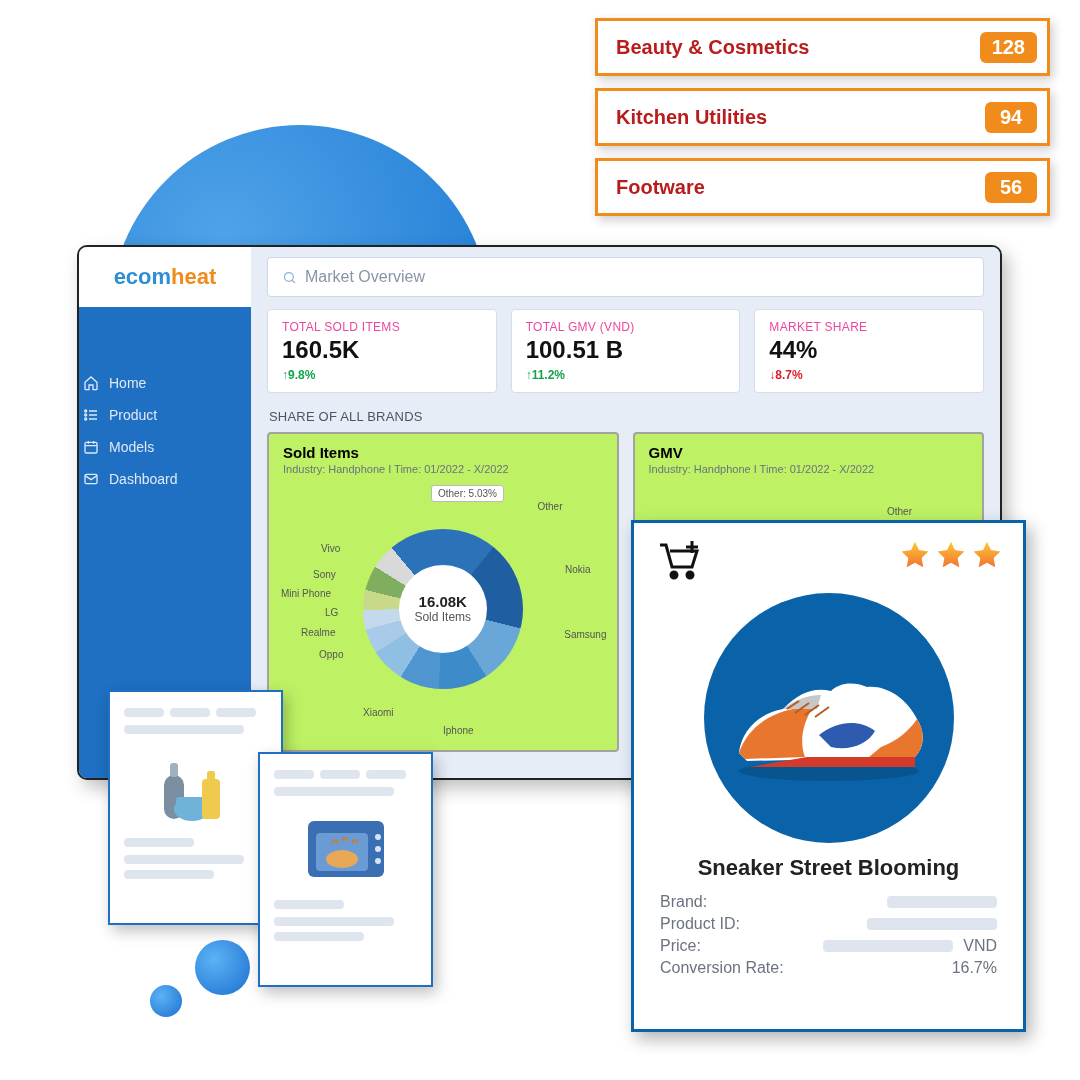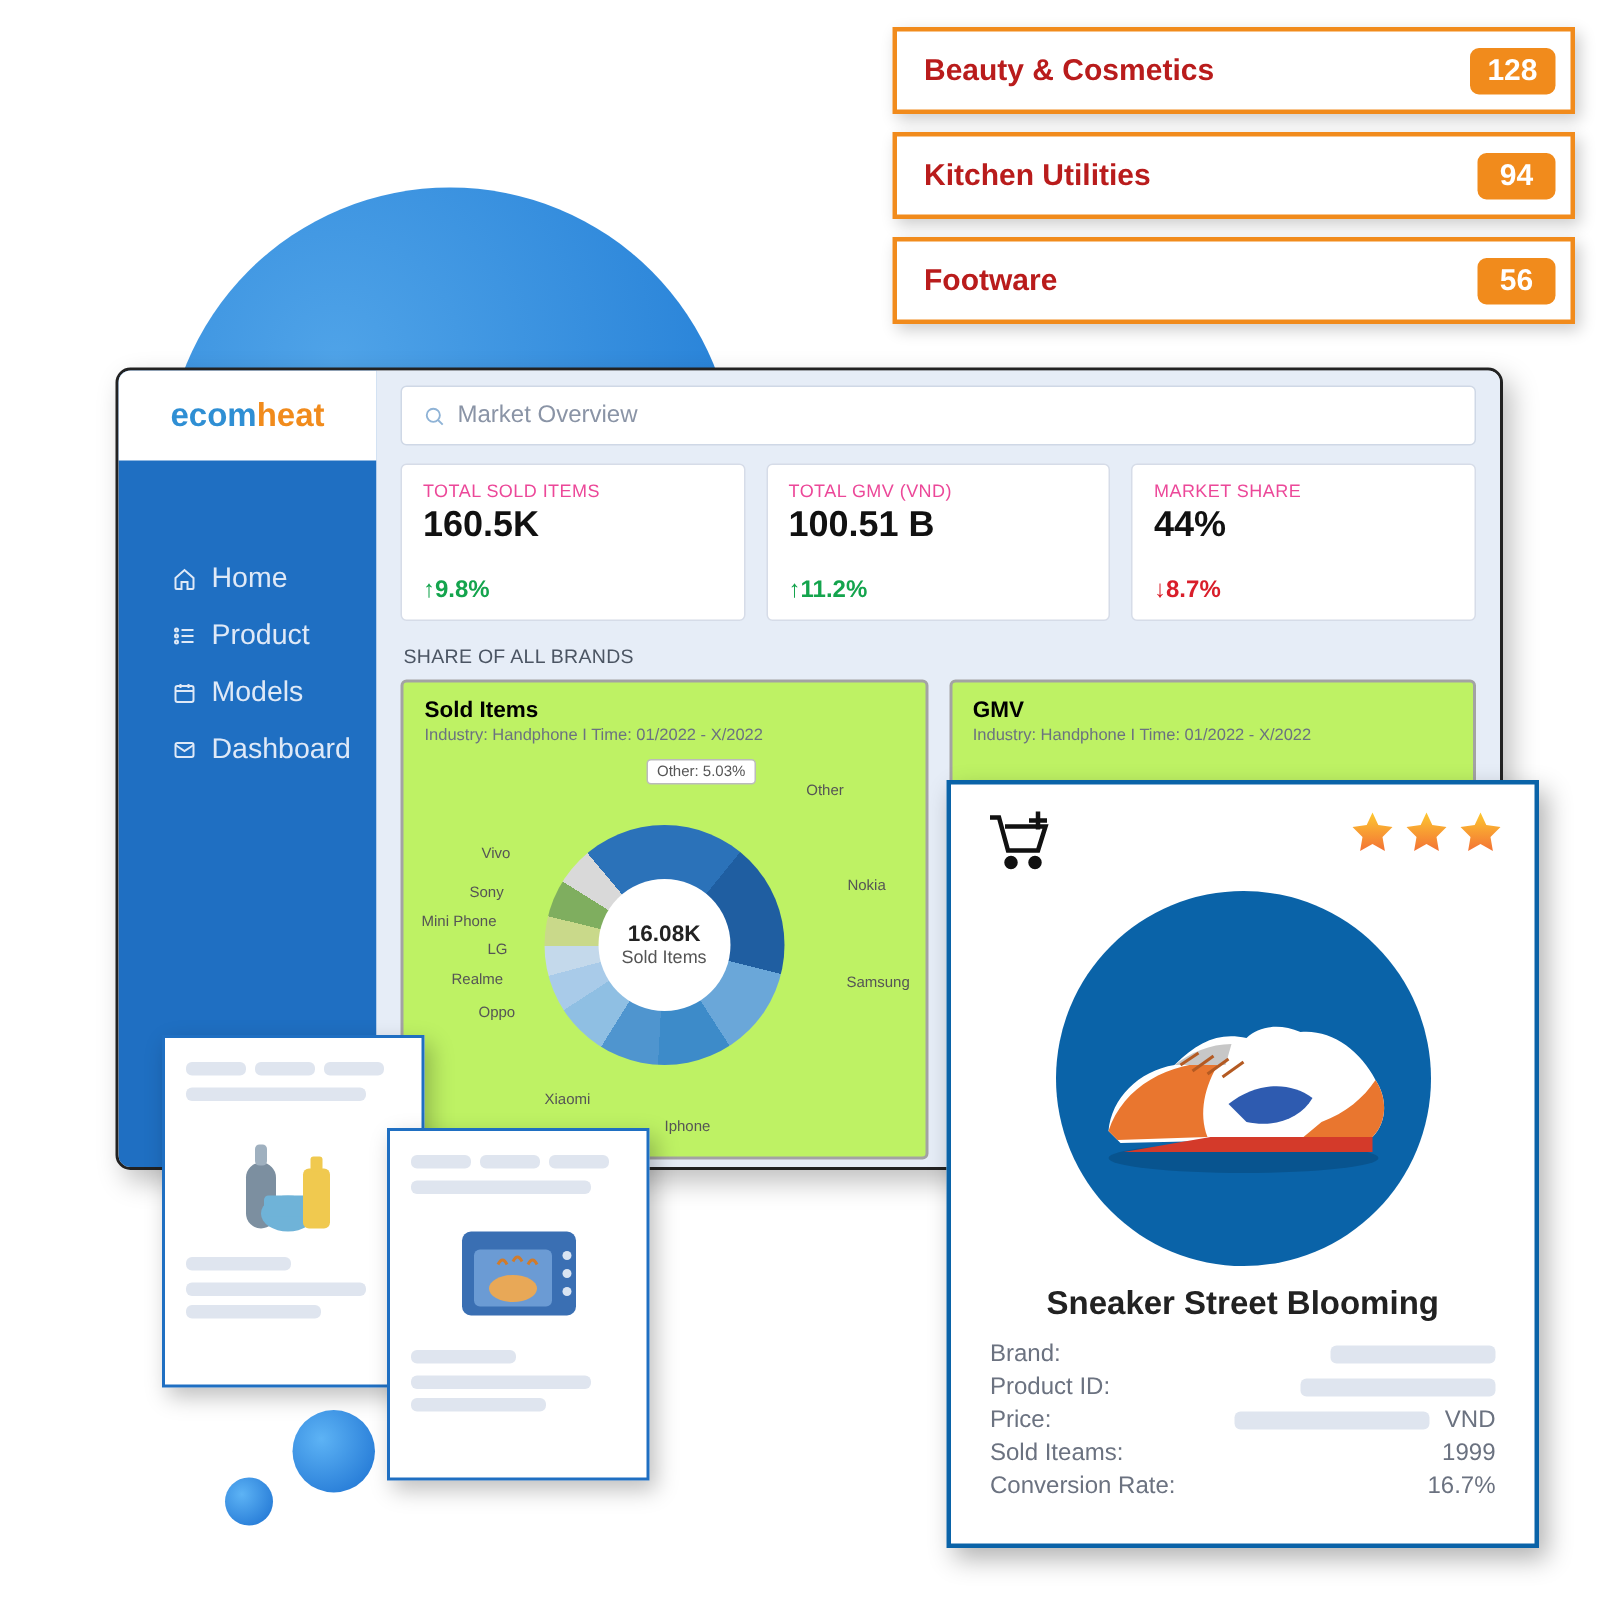--- a/index.html
+++ b/index.html
@@ -8,32 +8,32 @@
   .bg-circle-1 { position: absolute; width: 380px; height: 380px; border-radius: 50%; background: radial-gradient(circle at 30% 30%, #4fa3e8, #1976d2); top: 125px; left: 110px; z-index: 0; }
   .dot1 { position: absolute; width: 55px; height: 55px; border-radius: 50%; background: radial-gradient(circle at 35% 35%, #5db3f5, #1a6fd0); top: 940px; left: 195px; z-index: 6; }
   .dot2 { position: absolute; width: 32px; height: 32px; border-radius: 50%; background: radial-gradient(circle at 35% 35%, #5db3f5, #1a6fd0); top: 985px; left: 150px; z-index: 6; }
 
   
   .window { position: absolute; top: 245px; left: 77px; width: 925px; height: 535px; background: #e6edf7; border: 2px solid #222; border-radius: 10px; box-shadow: 6px 8px 18px rgba(0,0,0,.25); display: flex; overflow: hidden; z-index: 1; }
   .sidebar { width: 172px; background: #1f6fc2; display: flex; flex-direction: column; }
   .logo { background: #fff; height: 60px; display: flex; align-items: center; justify-content: center; font-size: 22px; font-weight: 700; }
   .logo span.a { color: #2f8fd4; }
   .logo span.b { color: #f18b1c; }
-  .nav { padding: 60px 32px 0; color: #dfe9f7; font-size: 19px; }
+  .nav { padding: 60px 0 0; color: #dfe9f7; font-size: 14px; }
   .nav-item { display: flex; align-items: center; gap: 10px; padding: 8px 4px; cursor: pointer; }
   .nav-icon { width: 16px; height: 16px; display: inline-flex; align-items: center; justify-content: center; }
 
   .main { flex: 1; padding: 10px 16px; background: #e6edf7; }
   .search { width: 100%; height: 40px; background: #fff; border: 1px solid #cfd8e6; border-radius: 4px; display: flex; align-items: center; padding: 0 14px; color: #8a94a6; margin-bottom: 12px; }
   .search svg { margin-right: 8px; flex-shrink: 0; }
   .kpi-row { display: flex; gap: 14px; margin-bottom: 16px; }
   .kpi { flex: 1; background: #fff; border: 1px solid #d6dce8; border-radius: 4px; padding: 10px 14px; }
   .kpi .label { font-size: 12px; color: #ec4899; letter-spacing: .3px; }
   .kpi .value { font-size: 24px; font-weight: 800; color: #111; margin-top: 2px; }
-  .kpi .delta { font-size: 16px; font-weight: 700; margin-top: 21px; }
+  .kpi .delta { font-size: 12px; font-weight: 700; margin-top: 4px; }
   .delta.up { color: #14a44d; }
   .delta.down { color: #d91e2a; }
 
   .section-title { font-size: 13px; color: #4b5563; margin: 4px 2px 8px; letter-spacing: .2px; }
   .panels { display: flex; gap: 14px; }
   .panel { flex: 1; background: #bef264; border: 2px solid #a3a3a3; border-radius: 4px; padding: 10px 14px 14px; position: relative; }
   .panel .ptitle { font-weight: 700; font-size: 15px; }
   .panel .psub { font-size: 11px; color: #6b7280; margin-top: 2px; }
 
   
@@ -309,20 +309,16 @@
       <span class="ph" style="width:130px;"></span>
     </div>
   <div class="pc-row">
       <span>Price:</span>
       <span style="display:flex;align-items:center;gap:10px;">
         <span class="ph" style="width:130px;"></span>
         <span>VND</span>
       </span>
     </div>
   <div class="pc-row">
-      <span>Sold Iteams:</span>
-      <span>1999</span>
-    </div>
-  <div class="pc-row">
       <span>Conversion Rate:</span>
       <span>16.7%</span>
     </div>
 </div>
 
 </body></html>

